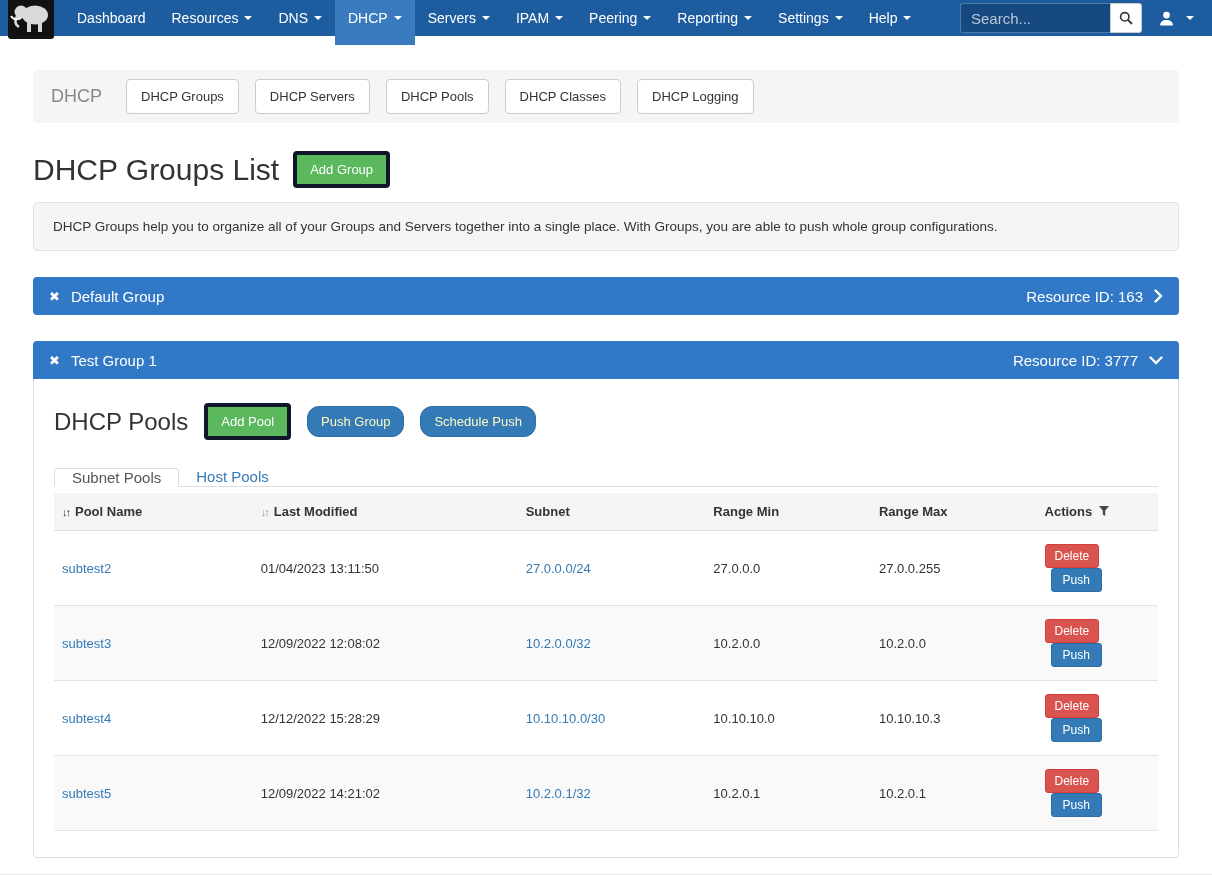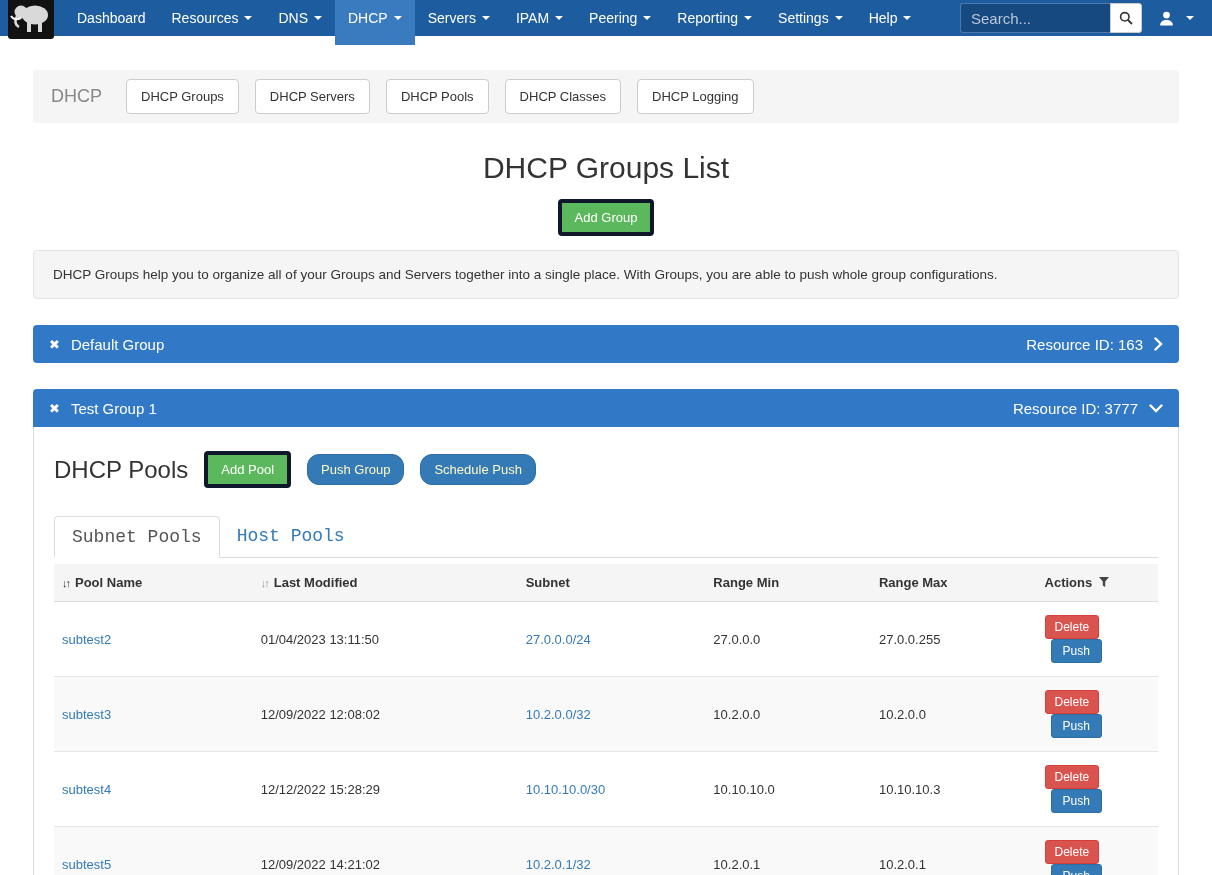--- a/index.html
+++ b/index.html
@@ -55,21 +55,21 @@
     background: #f5f5f5; border-radius: 4px;
     padding: 9px 18px; display: flex; align-items: center;
   }
   .subnav-title { font-size: 18px; color: #888; margin-right: 24px; }
   .subnav-btn {
     background: #fff; border: 1px solid #ccc; border-radius: 4px;
     padding: 9px 14px; font-size: 13px; color: #333; margin-right: 16px;
     cursor: pointer; font-family: inherit;
   }
 
-  .page-heading { display: flex; align-items: center; gap: 14px; margin: 28px 0 14px; flex-direction: column; }
+  .page-heading { display: flex; align-items: center; gap: 14px; margin: 28px 0 14px; }
   .page-heading h1 { font-size: 30px; font-weight: 400; margin: 0; color: #333; }
 
   .btn-success {
     background: #5cb85c; border: 4px solid #0f172a; color: #fff;
     font-size: 13px; padding: 7px 13px; border-radius: 4px;
     cursor: pointer; font-family: inherit;
   }
   .btn-primary {
     background: #337ab7; border: 1px solid #2e6da4; color: #fef9c3;
     font-size: 13px; padding: 7px 13px; border-radius: 12px;
@@ -94,22 +94,22 @@
 
   .panel { margin-top: 26px; border: 1px solid #ddd; border-radius: 4px; background: #fff; }
   .panel > .group-bar { margin: -1px -1px 0 -1px; border-radius: 4px 4px 0 0; }
   .panel-body { padding: 24px 20px 26px; }
 
   .pools-heading { display: flex; align-items: center; gap: 16px; }
   .pools-heading h2 { font-size: 24px; font-weight: 400; margin: 0; color: #333; }
 
   .tabs { margin-top: 28px; border-bottom: 1px solid #ddd; display: flex; }
   .tab {
-    padding: 10px 17px; font-size: 18px; color: #337ab7;
-    cursor: pointer; margin-bottom: -1px; text-decoration: none; font-family: Liberation Mono, monospace;
+    padding: 0 17px; font-size: 15px; color: #337ab7;
+    cursor: pointer; margin-bottom: -1px; text-decoration: none;
   }
   .tab.active {
     background: #fff; border: 1px solid #ddd; border-bottom: 1px solid #fff;
     border-radius: 4px 4px 0 0; color: #555;
   }
 
   table.pools-table { width: 100%; border-collapse: collapse; margin-top: 6px; }
   .pools-table thead th {
     text-align: left; font-size: 13px; font-weight: 700;
     padding: 11px 8px; background: #f5f5f5; border-bottom: 1px solid #ddd;

